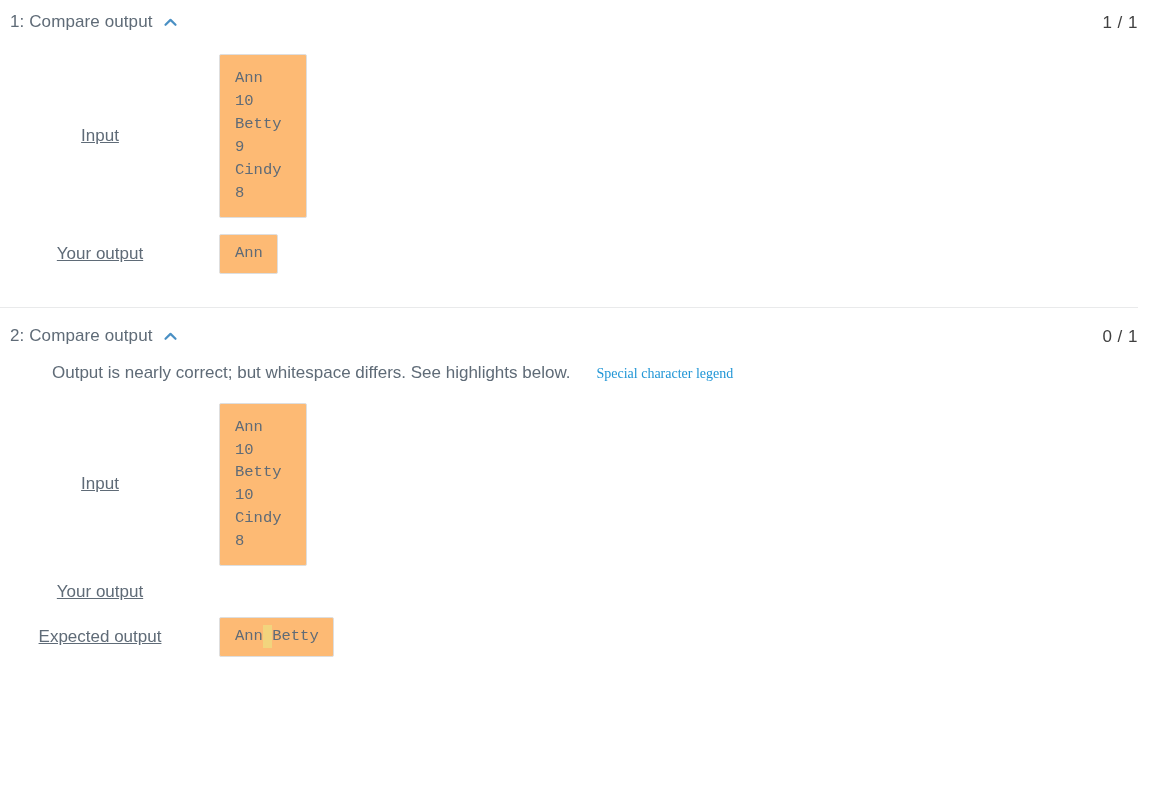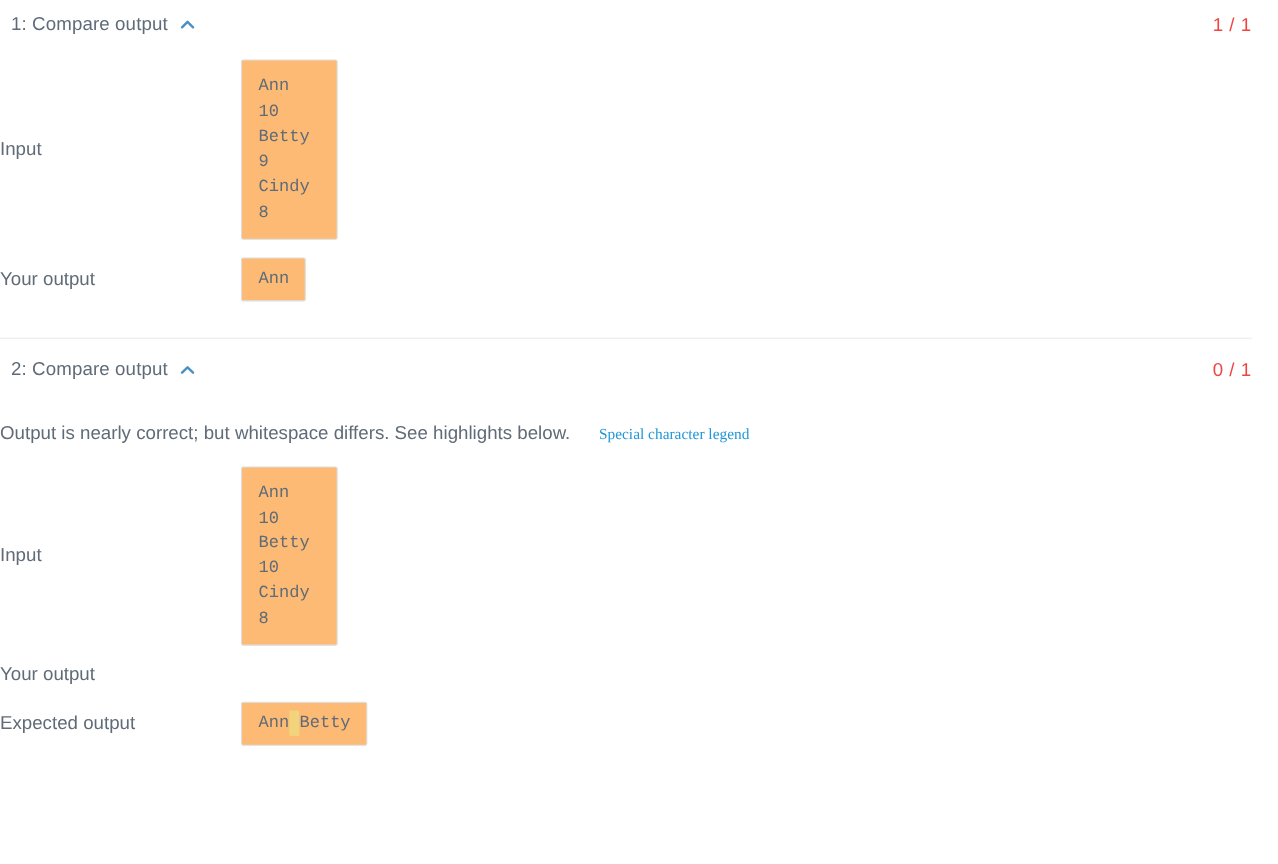--- a/index.html
+++ b/index.html
@@ -53,29 +53,29 @@
     display: inline-block;
     width: 17px;
     height: 17px;
     position: relative;
     top: 1px;
   }
   .chevron svg { display: block; }
 
   .tc-score {
     font-size: 17px;
-    color: #ef4444;
+    color: #404040;
     letter-spacing: 0.5px;
   }
 
   
   .tc-message-row {
     display: flex;
     align-items: baseline;
-    margin-top: 21px;
+    padding-left: 52px;
     text-align: right;
   }
   .tc-message {
     font-size: 17px;
     color: #5f6b77;
   }
   .legend-link {
     font-size: 14px;
     color: #2196d6;
     text-decoration: none;
@@ -89,26 +89,27 @@
     display: flex;
     align-items: center;
     margin-top: 14px;
   }
   .io-row.block {
     align-items: center;
   }
 
   .io-label {
     width: 219px;
-    text-align: left;
+    text-align: center;
     padding-right: 19px;
     box-sizing: border-box;
     font-size: 17px;
     color: #5f6b77;
     flex: 0 0 219px;
+    text-decoration: underline;
   }
 
   .io-box {
     background: #fdba74;
     border: 1px solid #dedede;
     border-radius: 2px;
     font-family: "Liberation Mono", "DejaVu Sans Mono", monospace;
     font-size: 15.5px;
     color: #5f6b77;
     white-space: pre;

